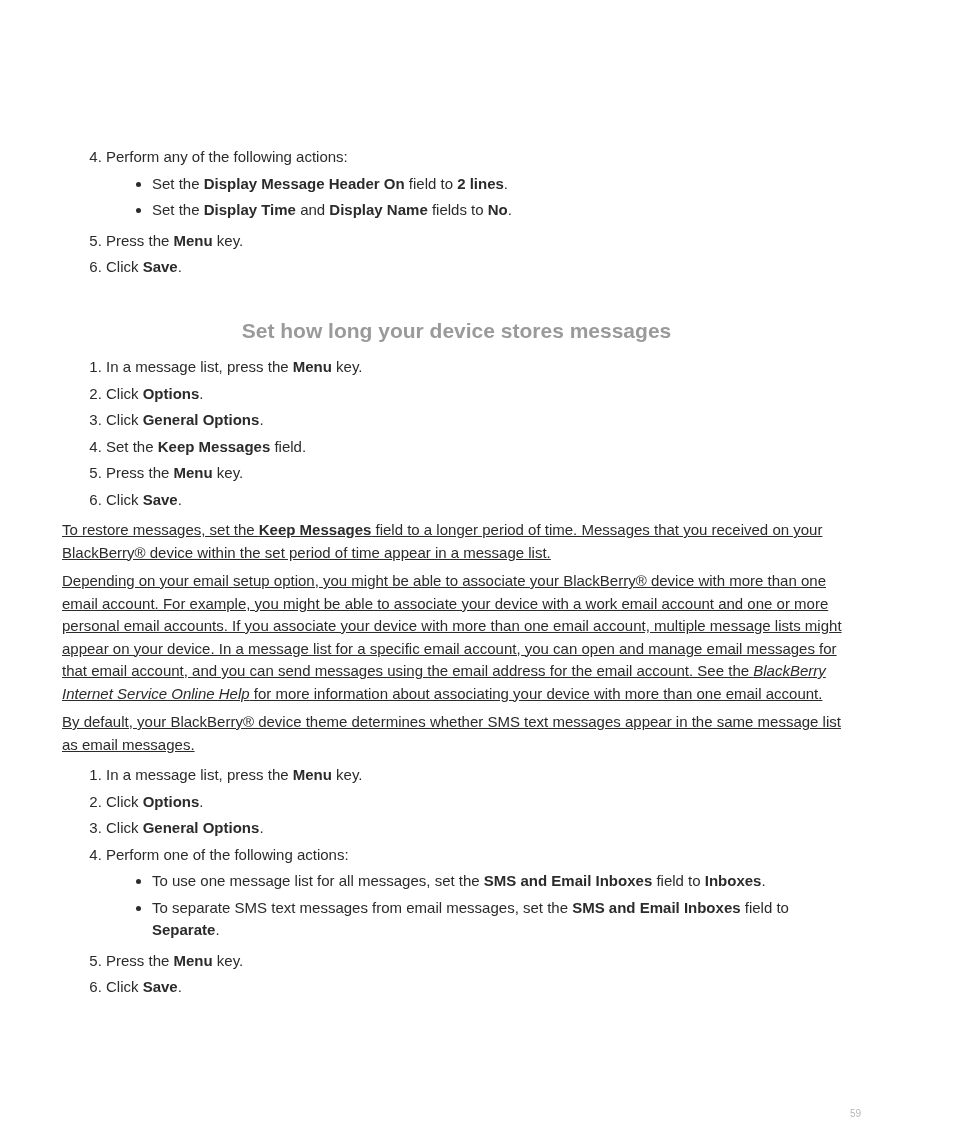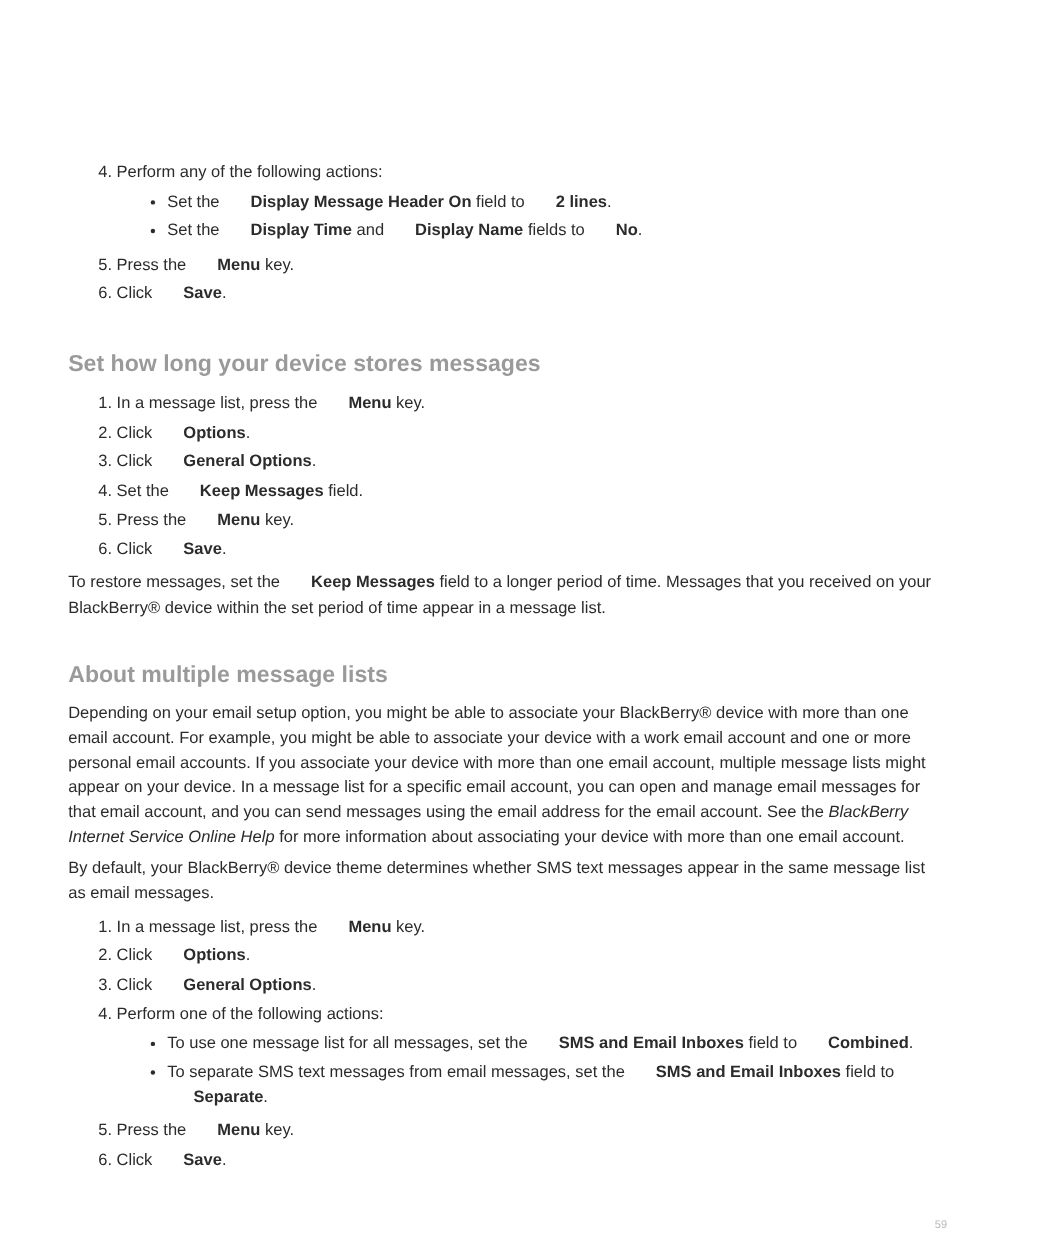--- a/index.html
+++ b/index.html
@@ -16,42 +16,43 @@
     height: 1145px;
     box-sizing: border-box;
     padding: 140px 62px 60px 62px;
     position: relative;
   }
   h2.section {
     font-size: 21px;
     font-weight: 700;
     color: #9a9a9a;
     margin: 34px 0 8px 0;
+    text-align: center;
   }
   p.body {
     margin: 6px 0;
+    text-decoration: underline;
   }
   ol.steps {
     margin: 4px 0 4px 0;
     padding-left: 44px;
   }
   ol.steps > li {
     padding: 2px 0;
   }
   ul.bullets {
     list-style: disc;
     margin: 2px 0 2px 0;
     padding-left: 46px;
   }
   ul.bullets > li {
     padding: 2px 0;
   }
   b {
     font-weight: 700;
-    margin-left: 24px;
   }
   i.ref {
     font-style: italic;
   }
   .pagenum {
     position: absolute;
     bottom: 24px;
     right: 52px;
     color: #b8b8b8;
     font-size: 10px;
@@ -100,41 +101,40 @@
       <span>Press the </span><b>Menu</b><span> key.</span>
     </li>
     <li>
       <span>Click </span><b>Save</b><span>.</span>
     </li>
   </ol>
   <p class="body">
     <span>To restore messages, set the </span><b>Keep Messages</b><span> field to a longer period of time. Messages that you received on your BlackBerry® device within the set period of time appear in a message list.</span>
   </p>
 
-  <h2 class="section">About multiple message lists</h2>
   <p class="body">
     <span>Depending on your email setup option, you might be able to associate your BlackBerry® device with more than one email account. For example, you might be able to associate your device with a work email account and one or more personal email accounts. If you associate your device with more than one email account, multiple message lists might appear on your device. In a message list for a specific email account, you can open and manage email messages for that email account, and you can send messages using the email address for the email account. See the </span><i class="ref"> BlackBerry Internet Service Online Help</i><span> for more information about associating your device with more than one email account.</span>
   </p>
 
   <p class="body">By default, your BlackBerry® device theme determines whether SMS text messages appear in the same message list as email messages.</p>
   <ol class="steps">
     <li>
       <span>In a message list, press the </span><b>Menu</b><span> key.</span>
     </li>
     <li>
       <span>Click </span><b>Options</b><span>.</span>
     </li>
     <li>
       <span>Click </span><b>General Options</b><span>.</span>
     </li>
     <li>
       <span>Perform one of the following actions:</span>
       <ul class="bullets">
         <li>
-          <span>To use one message list for all messages, set the </span><b>SMS and Email Inboxes</b><span> field to </span><b>Combined</b><span>.</span>
+          <span>To use one message list for all messages, set the </span><b>SMS and Email Inboxes</b><span> field to </span><b>Inboxes</b><span>.</span>
         </li>
         <li>
           <span>To separate SMS text messages from email messages, set the </span><b>SMS and Email Inboxes</b><span> field to </span><b>Separate</b><span>.</span>
         </li>
       </ul>
     </li>
     <li>
       <span>Press the </span><b>Menu</b><span> key.</span>
     </li>
     <li>

